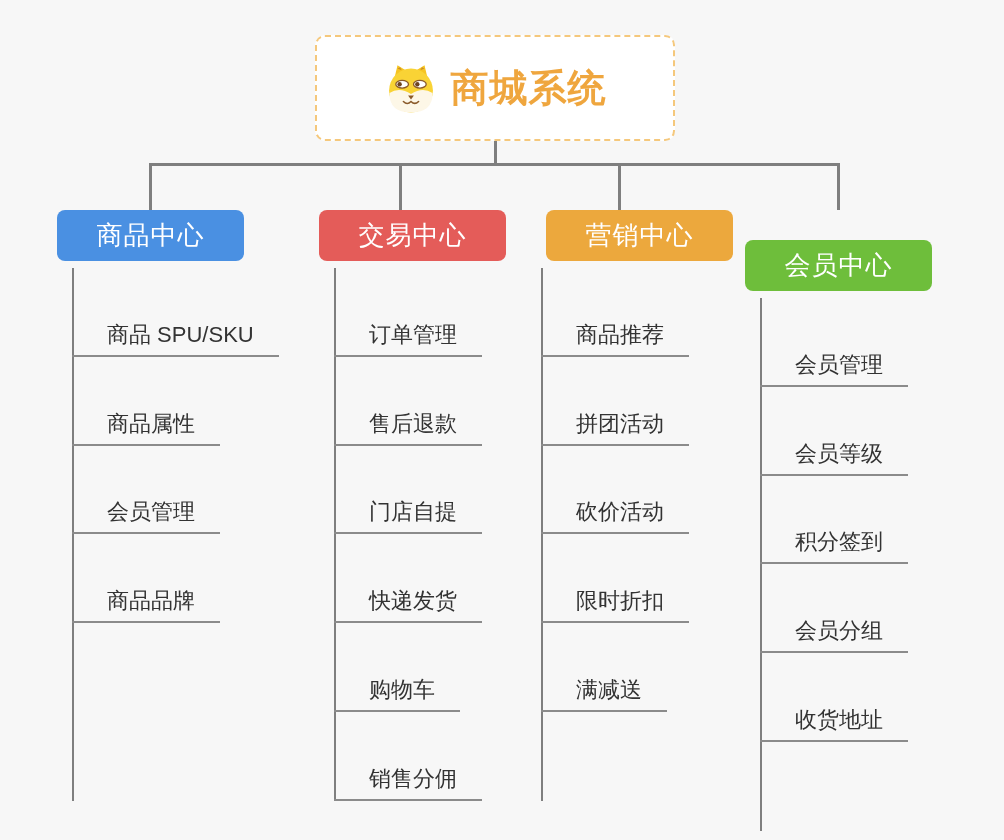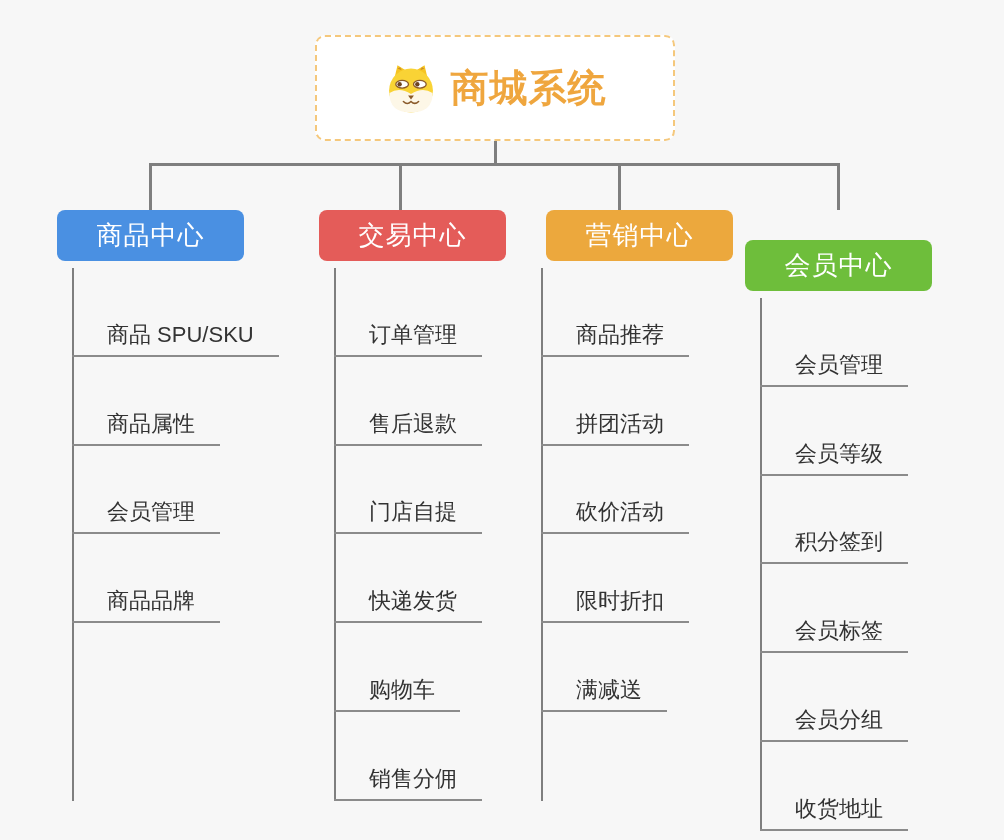--- a/index.html
+++ b/index.html
@@ -163,23 +163,20 @@
       <div class="leaf">
           <span class="leaf-label">会员管理</span>
         </div>
       <div class="leaf">
           <span class="leaf-label">会员等级</span>
         </div>
       <div class="leaf">
           <span class="leaf-label">积分签到</span>
         </div>
       <div class="leaf">
-          <span class="leaf-label">会员标签</span>
-        </div>
-      <div class="leaf">
           <span class="leaf-label">会员分组</span>
         </div>
       <div class="leaf">
           <span class="leaf-label">收货地址</span>
         </div>
     </div>
   </div>
 
 </div>
 

